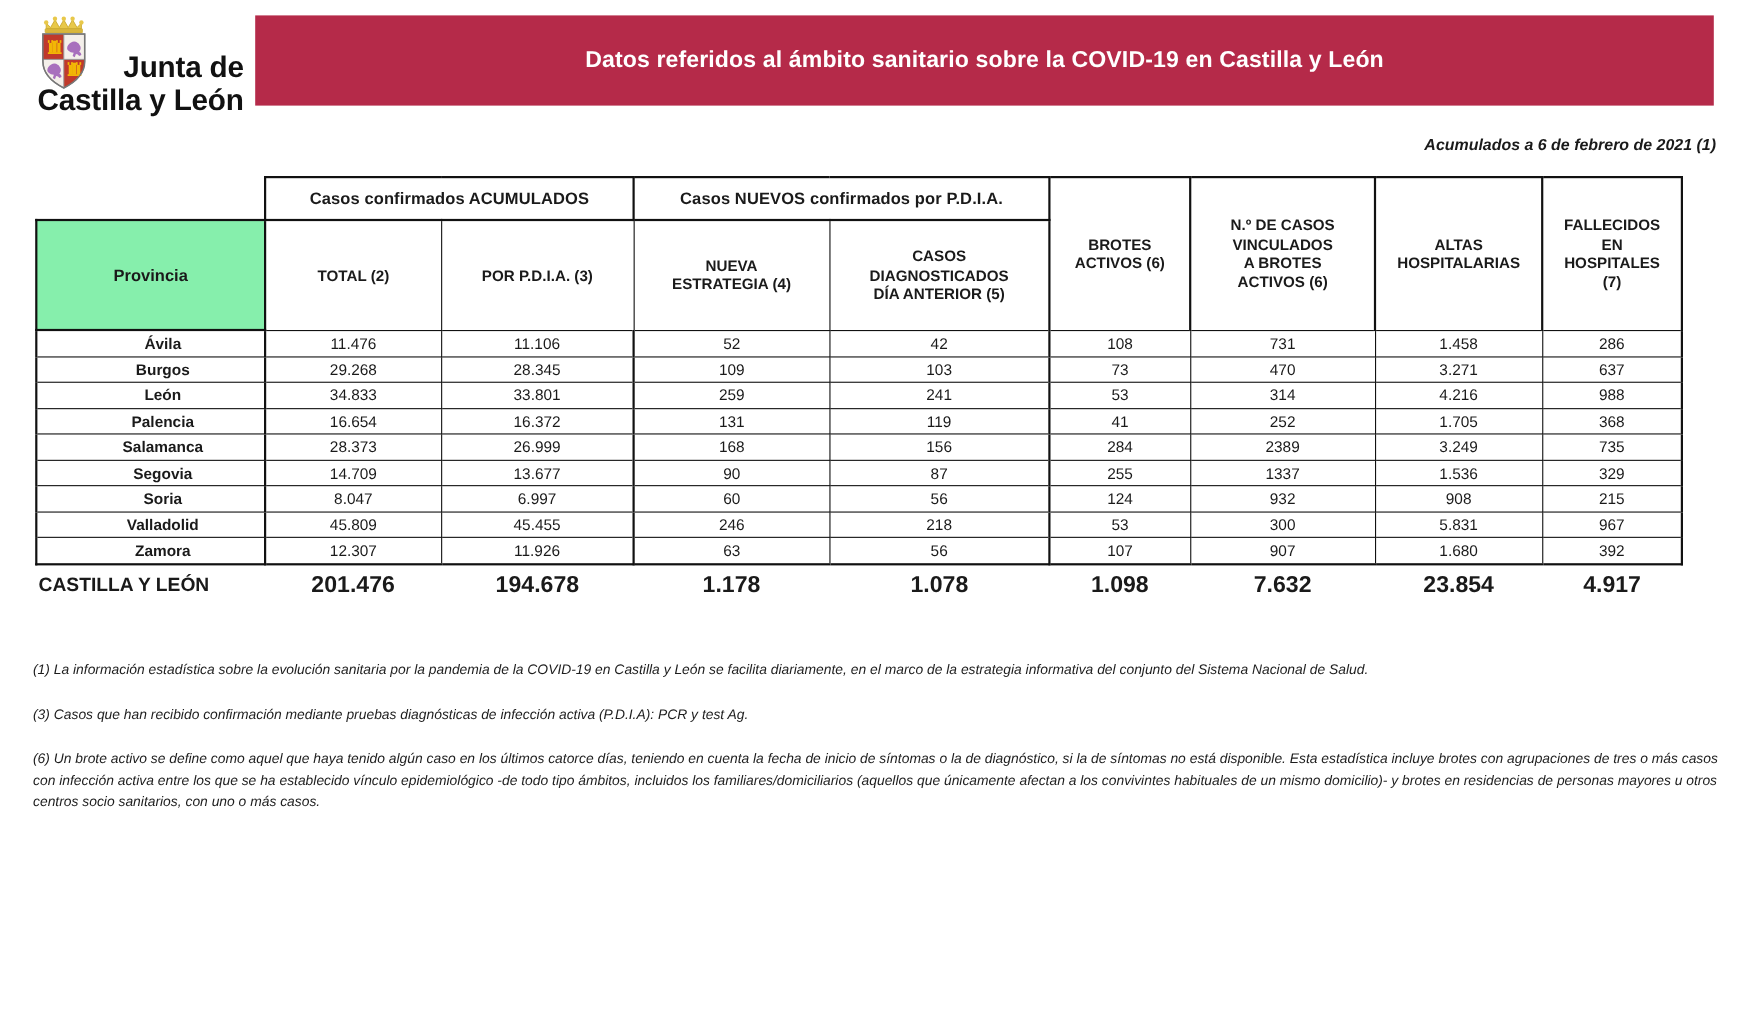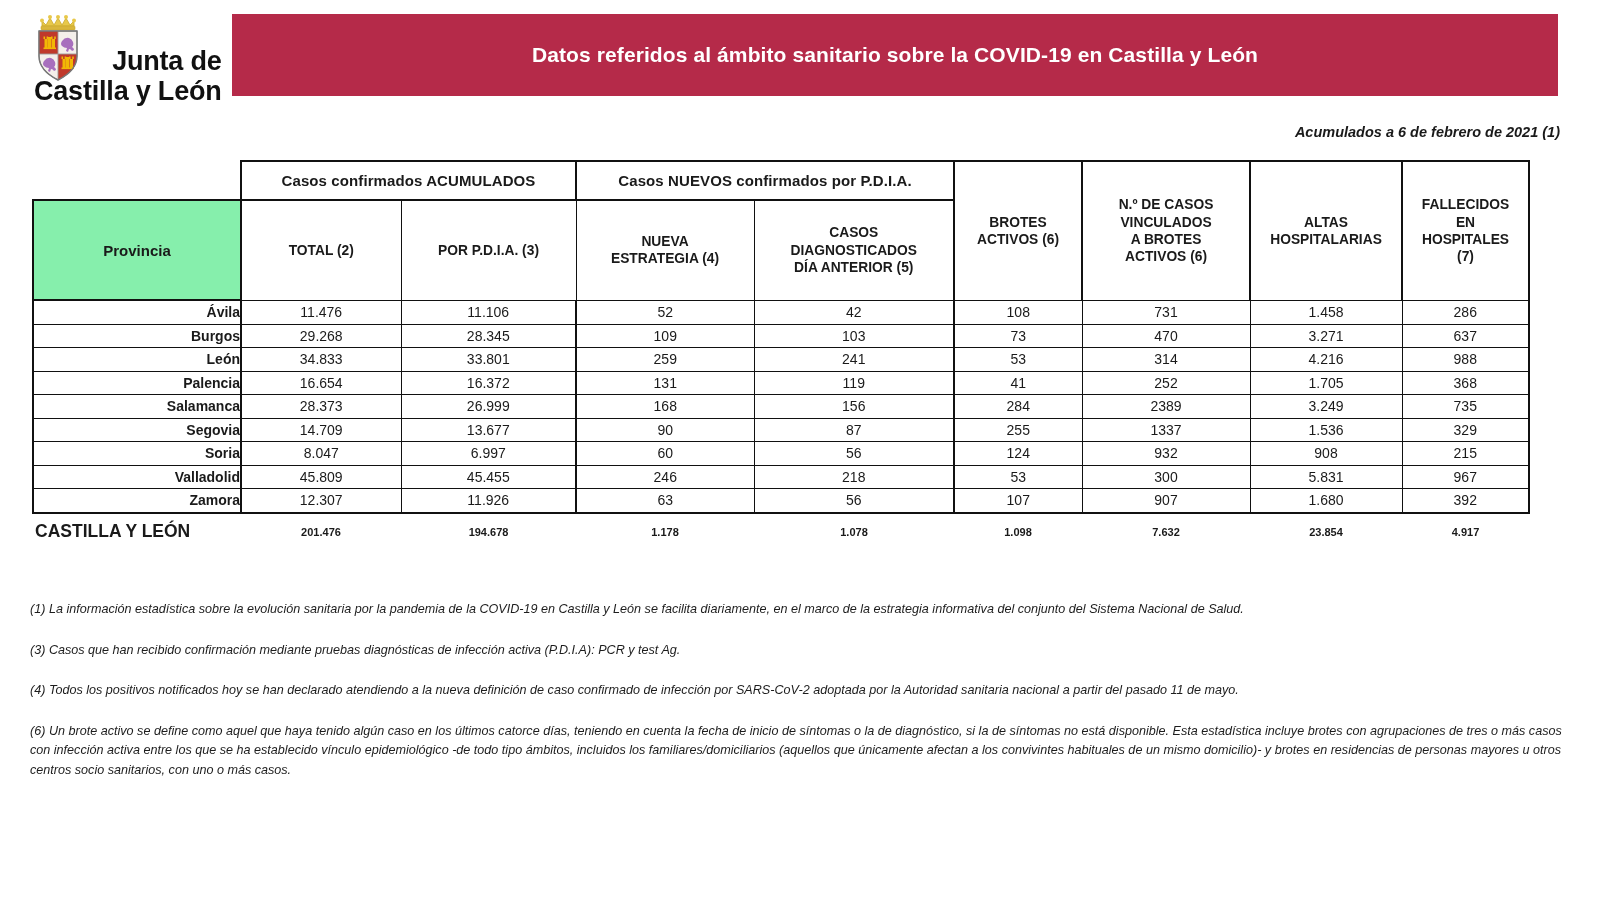--- a/index.html
+++ b/index.html
@@ -140,38 +140,38 @@
   tbody td {
     border-left: 1.6px solid #111;
     border-right: 1.6px solid #111;
     border-top: 1.3px solid #111;
     border-bottom: 1.3px solid #111;
     height: 22.5px;
     font-size: 14px;
     background: #fff;
   }
   tbody td.prov-name {
-    text-align: right;
+    text-align: center;
     padding-left: 22px;
     font-weight: bold;
     border-left: 2.2px solid #111;
     border-right: 2.2px solid #111;
   }
   tbody td.edge-right { border-right: 2.2px solid #111; }
   tbody td.grp-edge { border-right: 2.2px solid #111; }
   tbody td.grp-edge-l { border-left: 2.2px solid #111; }
   tbody tr:last-of-type td { border-bottom: 2.2px solid #111; }
 
   
   tr.total td {
     border: none;
     border-top: 2.6px solid #111;
     height: 36px;
     font-weight: bold;
-    font-size: 11px;
+    font-size: 21px;
     background: #fff;
   }
   tr.total td.prov-name {
     text-align: left;
     padding-left: 2px;
     font-size: 17.5px;
   }
 
   
   .footnotes {
@@ -429,15 +429,14 @@
           <td>23.854</td>
           <td>4.917</td>
         </tr>
       </tfoot>
   </table>
 </div>
 
 <div class="footnotes">
   <p>(1) La información estadística sobre la evolución sanitaria por la pandemia de la COVID-19 en Castilla y León se facilita diariamente, en el marco de la estrategia informativa del conjunto del Sistema Nacional de Salud.</p>
   <p>(3) Casos que han recibido confirmación mediante pruebas diagnósticas de infección activa (P.D.I.A): PCR y test Ag.</p>
-  <p>(4) Todos los positivos notificados hoy se han declarado atendiendo a la nueva definición de caso confirmado de infección por SARS-CoV-2 adoptada por la Autoridad sanitaria nacional a partir del pasado 11 de mayo.</p>
   <p>(6) Un brote activo se define como aquel que haya tenido algún caso en los últimos catorce días, teniendo en cuenta la fecha de inicio de síntomas o la de diagnóstico, si la de síntomas no está disponible. Esta estadística incluye brotes con agrupaciones de tres o más casos con infección activa entre los que se ha establecido vínculo epidemiológico -de todo tipo ámbitos, incluidos los familiares/domiciliarios (aquellos que únicamente afectan a los convivintes habituales de un mismo domicilio)- y brotes en residencias de personas mayores u otros centros socio sanitarios, con uno o más casos.</p>
 </div>
 
 </body></html>

